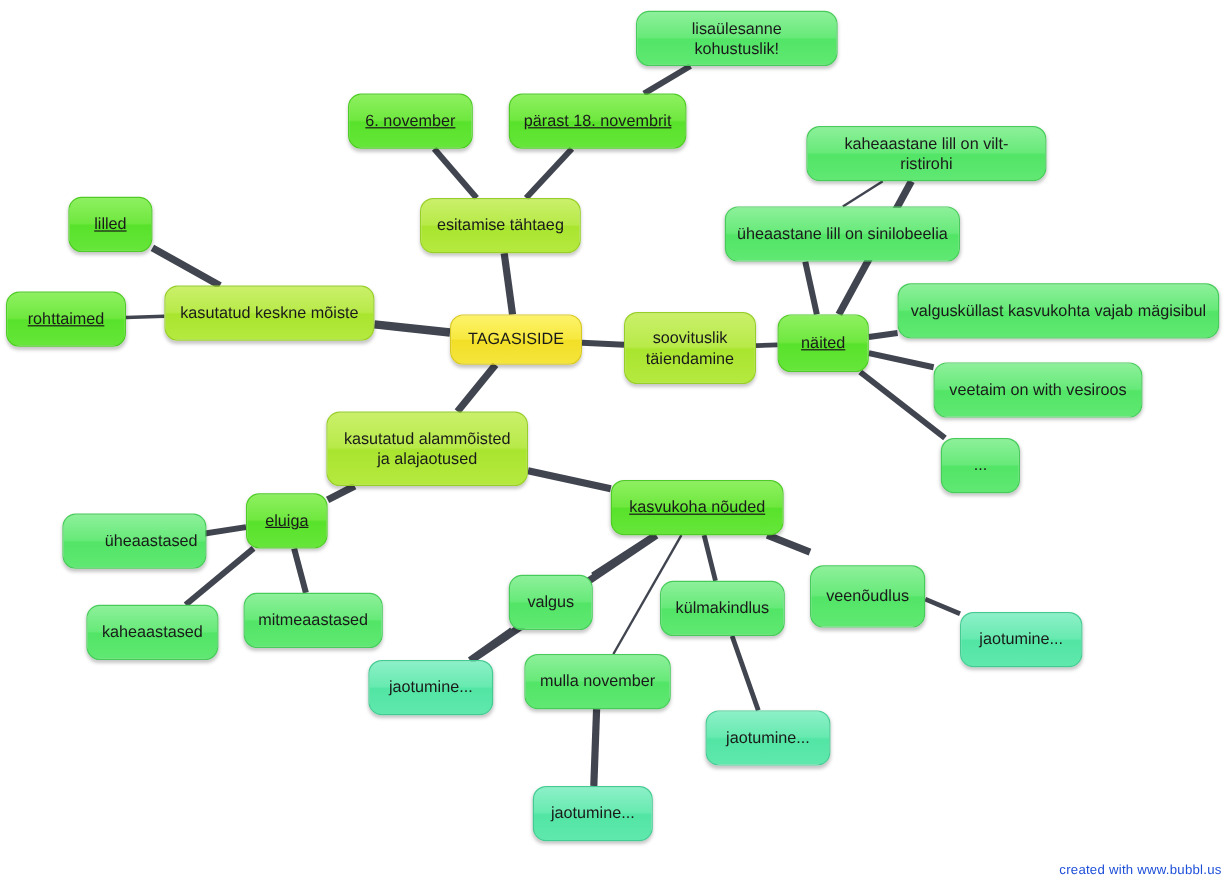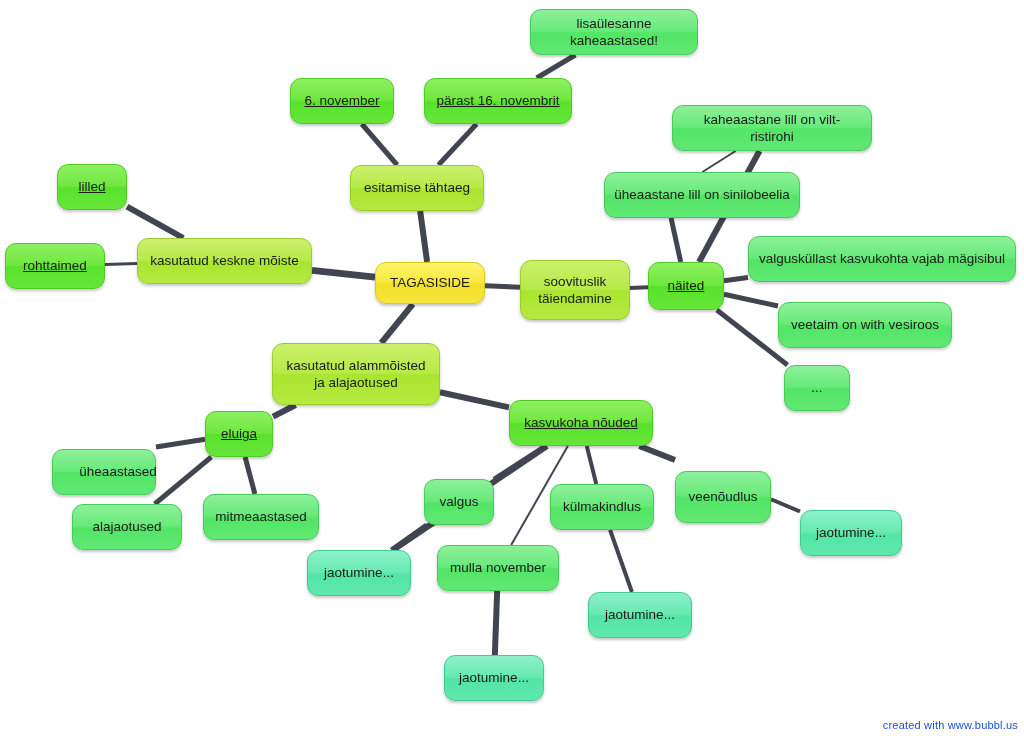--- a/index.html
+++ b/index.html
@@ -113,35 +113,35 @@
       <line x1="610.0925925925926" y1="530" x2="631.9074074074074" y2="592" stroke="#414550" stroke-width="4" stroke-linecap="butt"></line>
       <line x1="771" y1="499.25" x2="800" y2="511.484375" stroke="#414550" stroke-width="4" stroke-linecap="butt"></line>
     </svg>
   <div id="node-layer">
       <div class="node c-yellow" style="left: 375px; top: 262px; width: 110px; height: 42px;"><span>TAGASISIDE</span></div>
       <div class="node c-yellowgreen" style="left: 137px; top: 238px; width: 175px; height: 46px;"><span>kasutatud keskne mõiste</span></div>
       <div class="node c-green" style="left: 57px; top: 164px; width: 70px; height: 46px;"><span>lilled</span></div>
       <div class="node c-green" style="left: 5px; top: 243px; width: 100px; height: 46px;"><span>rohttaimed</span></div>
       <div class="node c-yellowgreen" style="left: 350px; top: 165px; width: 134px; height: 46px;"><span>esitamise tähtaeg</span></div>
       <div class="node c-green" style="left: 290px; top: 78px; width: 104px; height: 46px;"><span>6. november</span></div>
-      <div class="node c-green" style="left: 424px; top: 78px; width: 148px; height: 46px;"><span>pärast 16. novembrit</span></div>
-      <div class="node c-mint" style="left: 530px; top: 9px; width: 168px; height: 46px;"><span>lisaülesanne kaheaastased!</span></div>
+      <div class="node c-green" style="left: 424px; top: 78px; width: 148px; height: 46px;"><span>pärast 18. novembrit</span></div>
+      <div class="node c-mint" style="left: 530px; top: 9px; width: 168px; height: 46px;"><span>lisaülesanne kohustuslik!</span></div>
       <div class="node c-yellowgreen" style="left: 520px; top: 260px; width: 110px; height: 60px;"><span>soovituslik
 täiendamine</span></div>
       <div class="node c-green" style="left: 648px; top: 262px; width: 76px; height: 48px;"><span>näited</span></div>
       <div class="node c-mint" style="left: 672px; top: 105px; width: 200px; height: 46px;"><span>kaheaastane lill on vilt-ristirohi</span></div>
       <div class="node c-mint" style="left: 568px; top: 172px; width: 196px; height: 46px; margin-left: 36px;"><span>üheaastane lill on sinilobeelia</span></div>
       <div class="node c-mint" style="left: 748px; top: 236px; width: 268px; height: 46px;"><span>valgusküllast kasvukohta vajab mägisibul</span></div>
       <div class="node c-mint" style="left: 778px; top: 302px; width: 174px; height: 46px;"><span>veetaim on with vesiroos</span></div>
       <div class="node c-mint" style="left: 784px; top: 365px; width: 66px; height: 46px;"><span>...</span></div>
       <div class="node c-yellowgreen" style="left: 272px; top: 343px; width: 168px; height: 62px;"><span>kasutatud alammõisted
 ja alajaotused</span></div>
       <div class="node c-green" style="left: 205px; top: 411px; width: 68px; height: 46px;"><span>eluiga</span></div>
-      <div class="node c-mint" style="left: 52px; top: 449px; width: 104px; height: 46px; padding-left: 37px;"><span>üheaastased</span></div>
-      <div class="node c-mint" style="left: 72px; top: 504px; width: 110px; height: 46px;"><span>alajaotused</span></div>
+      <div class="node c-mint" style="left: 52px; top: 428px; width: 120px; height: 46px; padding-left: 37px;"><span>üheaastased</span></div>
+      <div class="node c-mint" style="left: 72px; top: 504px; width: 110px; height: 46px;"><span>kaheaastased</span></div>
       <div class="node c-mint" style="left: 203px; top: 494px; width: 116px; height: 46px;"><span>mitmeaastased</span></div>
       <div class="node c-green" style="left: 509px; top: 400px; width: 144px; height: 46px;"><span>kasvukoha nõuded</span></div>
       <div class="node c-mint" style="left: 424px; top: 479px; width: 70px; height: 46px;"><span>valgus</span></div>
       <div class="node c-mint" style="left: 437px; top: 545px; width: 122px; height: 46px;"><span>mulla november</span></div>
       <div class="node c-mint" style="left: 550px; top: 484px; width: 104px; height: 46px;"><span>külmakindlus</span></div>
       <div class="node c-mint" style="left: 675px; top: 471px; width: 96px; height: 52px;"><span>veenõudlus</span></div>
       <div class="node c-teal" style="left: 307px; top: 550px; width: 104px; height: 46px;"><span>jaotumine...</span></div>
       <div class="node c-teal" style="left: 444px; top: 655px; width: 100px; height: 46px;"><span>jaotumine...</span></div>
       <div class="node c-teal" style="left: 588px; top: 592px; width: 104px; height: 46px;"><span>jaotumine...</span></div>
       <div class="node c-teal" style="left: 800px; top: 510px; width: 102px; height: 46px;"><span>jaotumine...</span></div>

